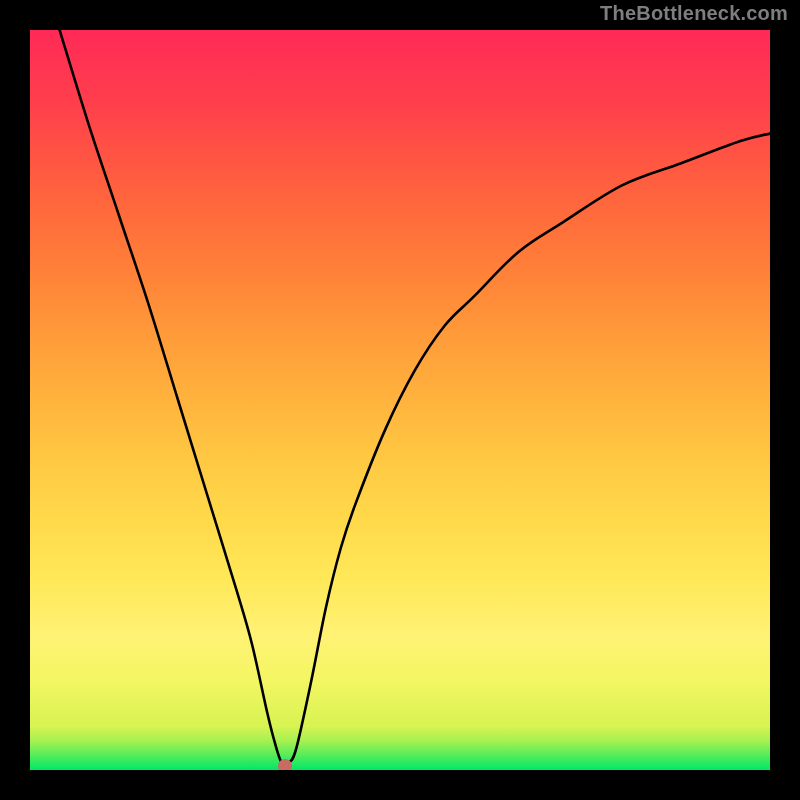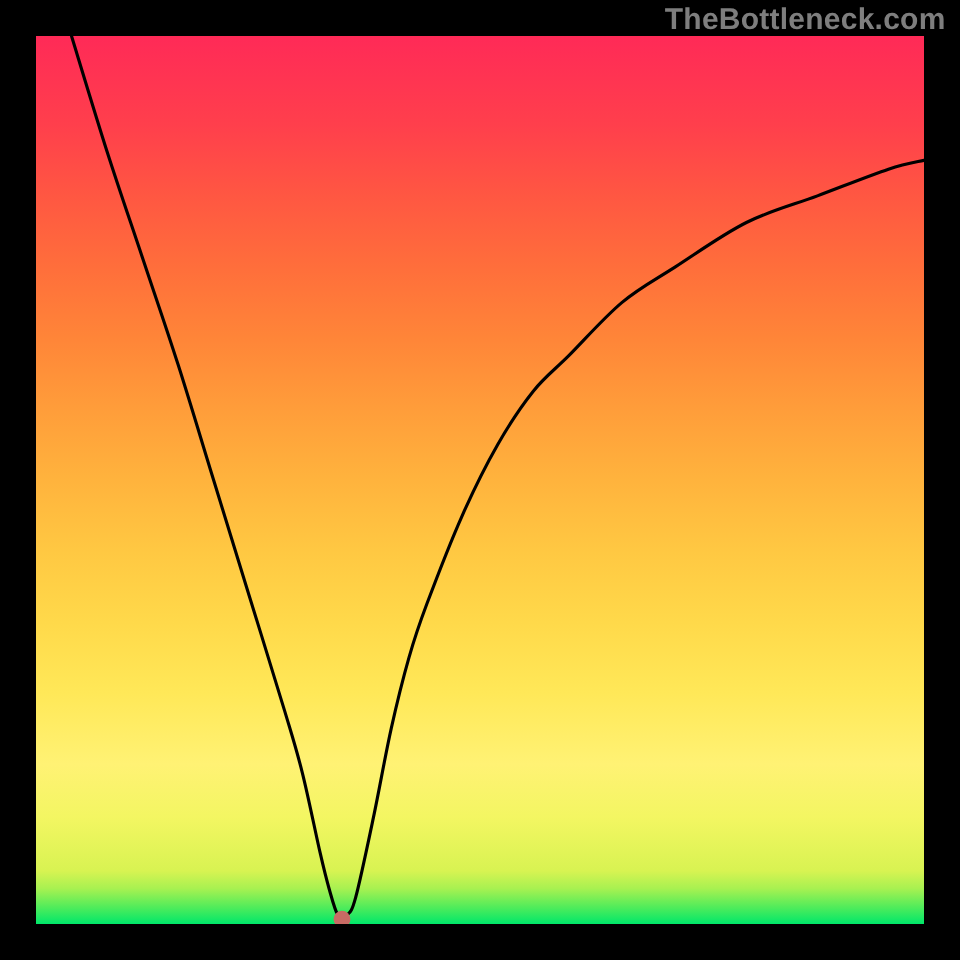--- a/index.html
+++ b/index.html
@@ -14,21 +14,21 @@
     position: relative;
     width: 800px;
     height: 800px;
     background: #000;
   }
   .watermark {
     position: absolute;
     top: 2px;
     right: 12px;
     color: #7e7e7e;
-    font-size: 25px;
+    font-size: 20px;
     font-weight: 600;
     letter-spacing: 0.2px;
     z-index: 30;
   }
   .plot-area {
     position: absolute;
     left: 30px;
     top: 30px;
     width: 740px;
     height: 740px;

